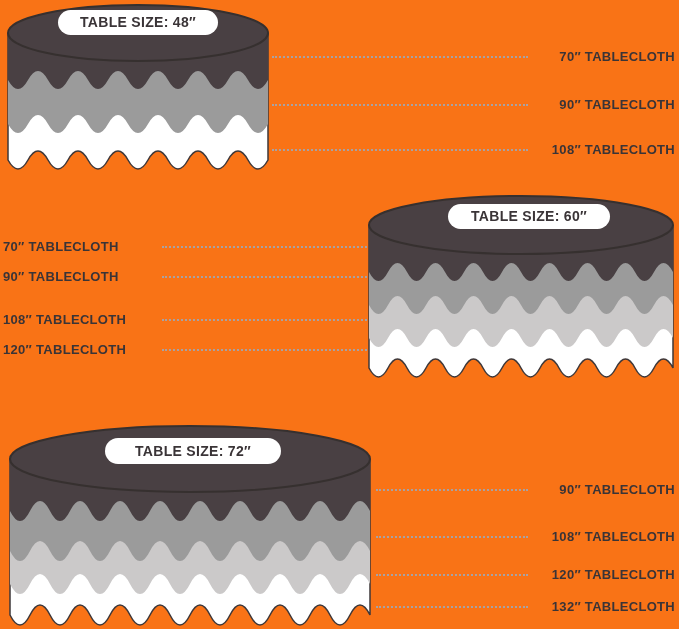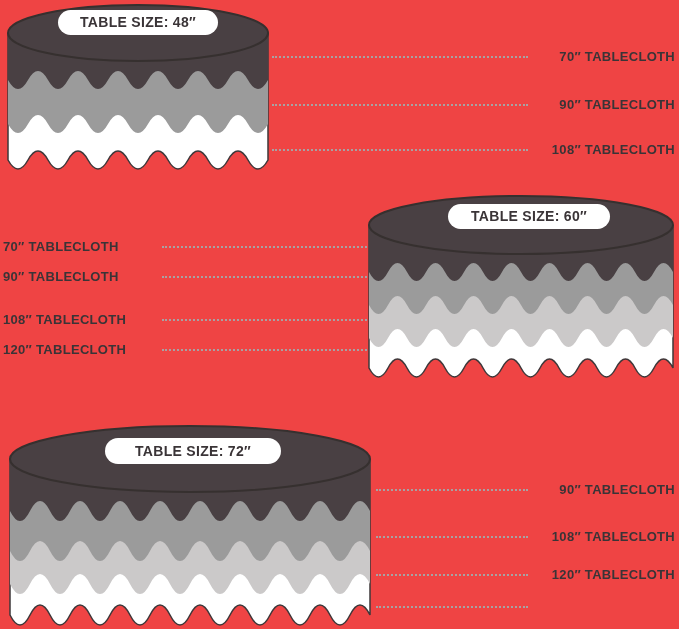--- a/index.html
+++ b/index.html
@@ -1,20 +1,20 @@
 <!DOCTYPE html>
 <html><head>
 <meta charset="utf-8">
 <style>
   * { margin:0; padding:0; box-sizing:border-box; }
   html,body { background:#ffffff; }
   body { font-family:"Liberation Sans", sans-serif; }
   .canvas {
     position:relative; width:679px; height:629px;
-    background:#ef4444; overflow:hidden;
+    background:#f97316; overflow:hidden;
   }
   .tbl-svg { position:absolute; display:block; }
   .leader {
     position:absolute; height:0;
     border-top:2px dotted #a8a2a4;
   }
   .lbl {
     position:absolute; font-size:13px; font-weight:700;
     color:#3a3437; letter-spacing:.3px; line-height:18px;
     white-space:nowrap;
@@ -81,14 +81,15 @@
   </svg>
 
   <div class="leader" style="left:376px; top:489px; width:152px;"></div>
   <div class="leader" style="left:376px; top:536px; width:152px;"></div>
   <div class="leader" style="left:376px; top:574px; width:152px;"></div>
   <div class="leader" style="left:376px; top:606px; width:152px;"></div>
 
   <div class="lbl right-side" style="right:4px; top:481px;">90″ TABLECLOTH</div>
   <div class="lbl right-side" style="right:4px; top:528px;">108″ TABLECLOTH</div>
   <div class="lbl right-side" style="right:4px; top:566px;">120″ TABLECLOTH</div>
+  <div class="lbl right-side" style="right:4px; top:598px;">132″ TABLECLOTH</div>
 
 </div>
 
 </body></html>

